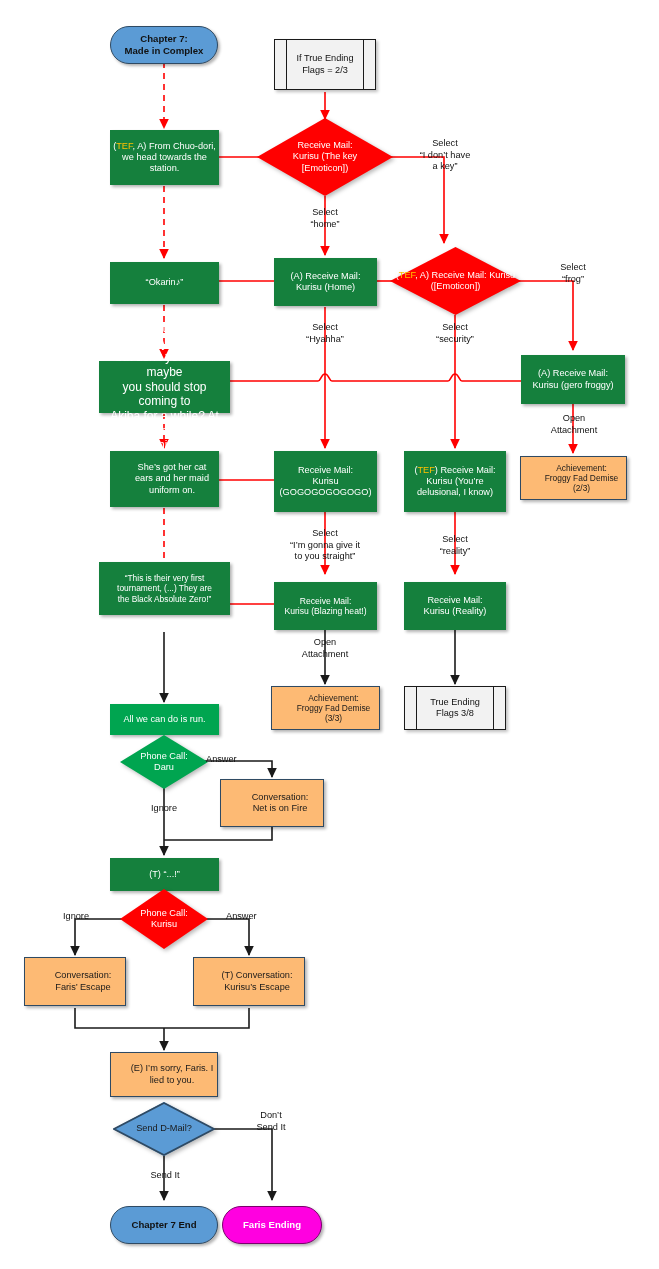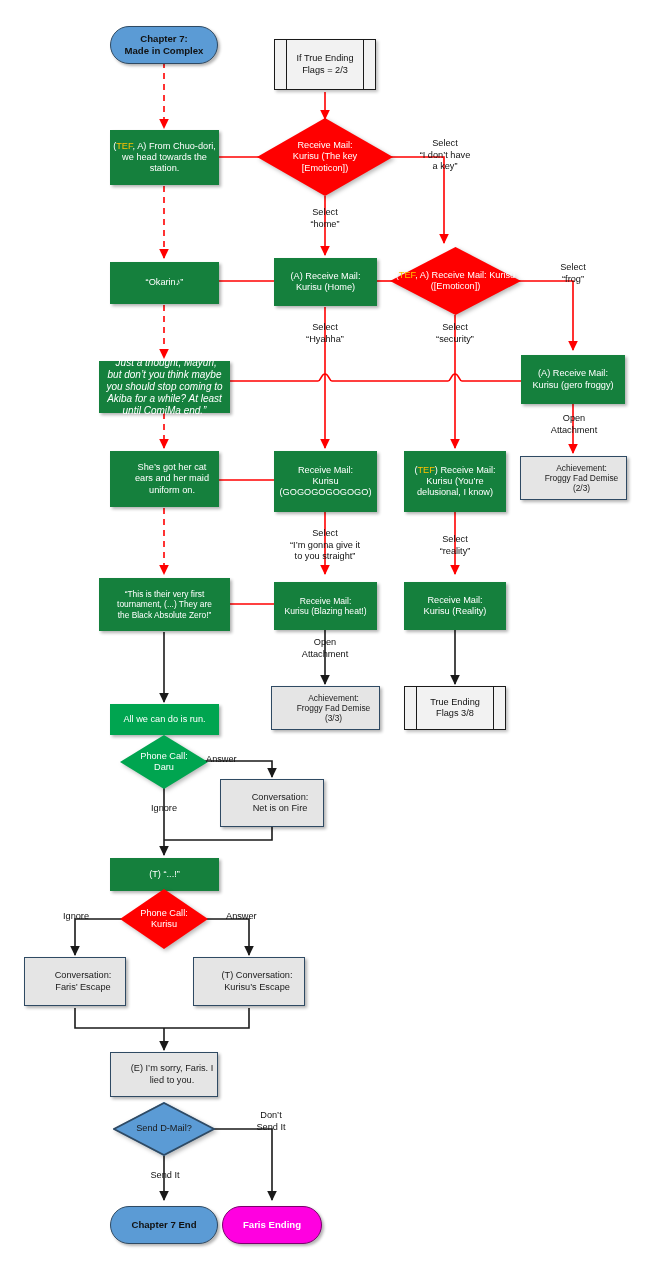--- a/index.html
+++ b/index.html
@@ -74,21 +74,21 @@
   .n-green-dia .dia-bg {
     position: absolute;
     left: 0; top: 0; right: 0; bottom: 0;
     background: #00A550;
     clip-path: polygon(50% 0%, 100% 50%, 50% 100%, 0% 50%);
   }
   .n-green-dia .txt { position: relative; z-index: 1; }
 
   
   .n-blue {
-    background: #e5e5e5;
+    background: #fdba74;
     color: #1a1a1a;
     font-size: 9.2px;
     border: 1.3px solid #2F4A63;
     box-shadow: 2px 2px 3px rgba(0,0,0,0.30);
     padding-left: 16px;
   }
   .n-blue-dia {
     color: #1a1a1a;
     font-size: 9.2px;
     background: transparent;
@@ -295,21 +295,21 @@
   <div class="elabel" style="left:541px; top:262px; width:64px;">Select
 “frog”</div>
 
   <div class="elabel" style="left:291px; top:322px; width:68px;">Select
 “Hyahha”</div>
 
   <div class="elabel" style="left:421px; top:322px; width:68px;">Select
 “security”</div>
 
   <div class="node n-red" style="left:99px; top:361px; width:131px; height:52px;">
-    <div class="txt" style="white-space:pre-line; font-size:10px;font-style:italic;">“Just a thought, Mayuri,
+    <div class="txt" style="white-space:pre-line; font-size:12px;">“Just a thought, Mayuri,
 but don’t you think maybe
 you should stop coming to
 Akiba for a while? At least
 until ComiMa end.”</div>
   </div>
 
   <div class="node n-red" style="left:521px; top:355px; width:104px; height:49px;">
     <div class="txt" style="white-space:pre-line;">(A) Receive Mail:
 Kurisu (gero froggy)</div>
   </div>
@@ -340,21 +340,21 @@
     </div>
   </div>
 
   <div class="elabel" style="left:277px; top:528px; width:96px;">Select
 “I’m gonna give it
 to you straight”</div>
 
   <div class="elabel" style="left:421px; top:534px; width:68px;">Select
 “reality”</div>
 
-  <div class="node n-red" style="left:99px; top:578px; width:131px; height:53px;">
+  <div class="node n-red" style="left:99px; top:562px; width:131px; height:53px;">
     <div class="txt" style="white-space:pre-line; font-size:8.4px;">“This is their very first
 tournament, (...) They are
 the Black Absolute Zero!”</div>
   </div>
 
   <div class="node n-red" style="left:274px; top:582px; width:103px; height:48px;">
     <div class="txt" style="white-space:pre-line; font-size:8.6px;">Receive Mail:
 Kurisu (Blazing heat!)</div>
   </div>
 

